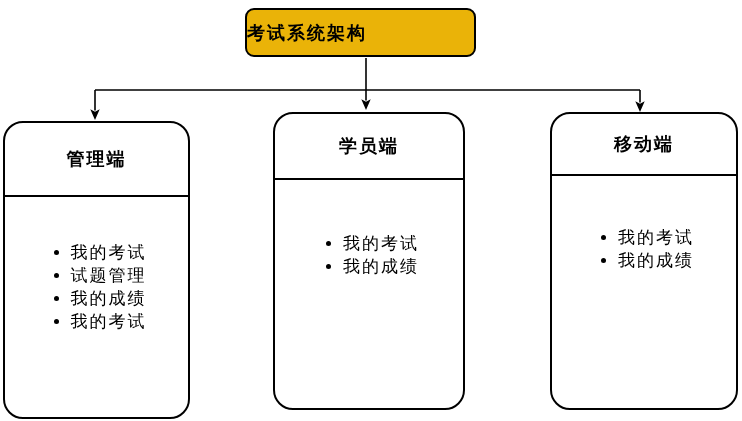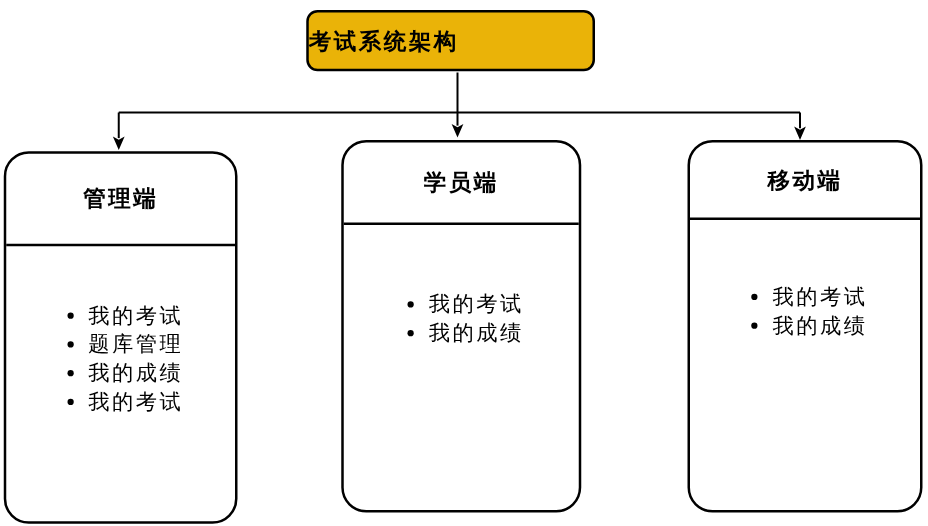--- a/index.html
+++ b/index.html
@@ -114,21 +114,21 @@
     <span class="title">考试系统架构</span>
   </div>
 
   <section class="panel panel-admin">
     <header class="panel-header">
       <span class="title">管理端</span>
     </header>
     <div class="panel-body">
       <ul>
         <li>我的考试</li>
-        <li>题库管理</li>
+        <li>试题管理</li>
         <li>我的成绩</li>
         <li>我的考试</li>
       </ul>
     </div>
   </section>
 
   <section class="panel panel-student">
     <header class="panel-header">
       <span class="title">学员端</span>
     </header>

